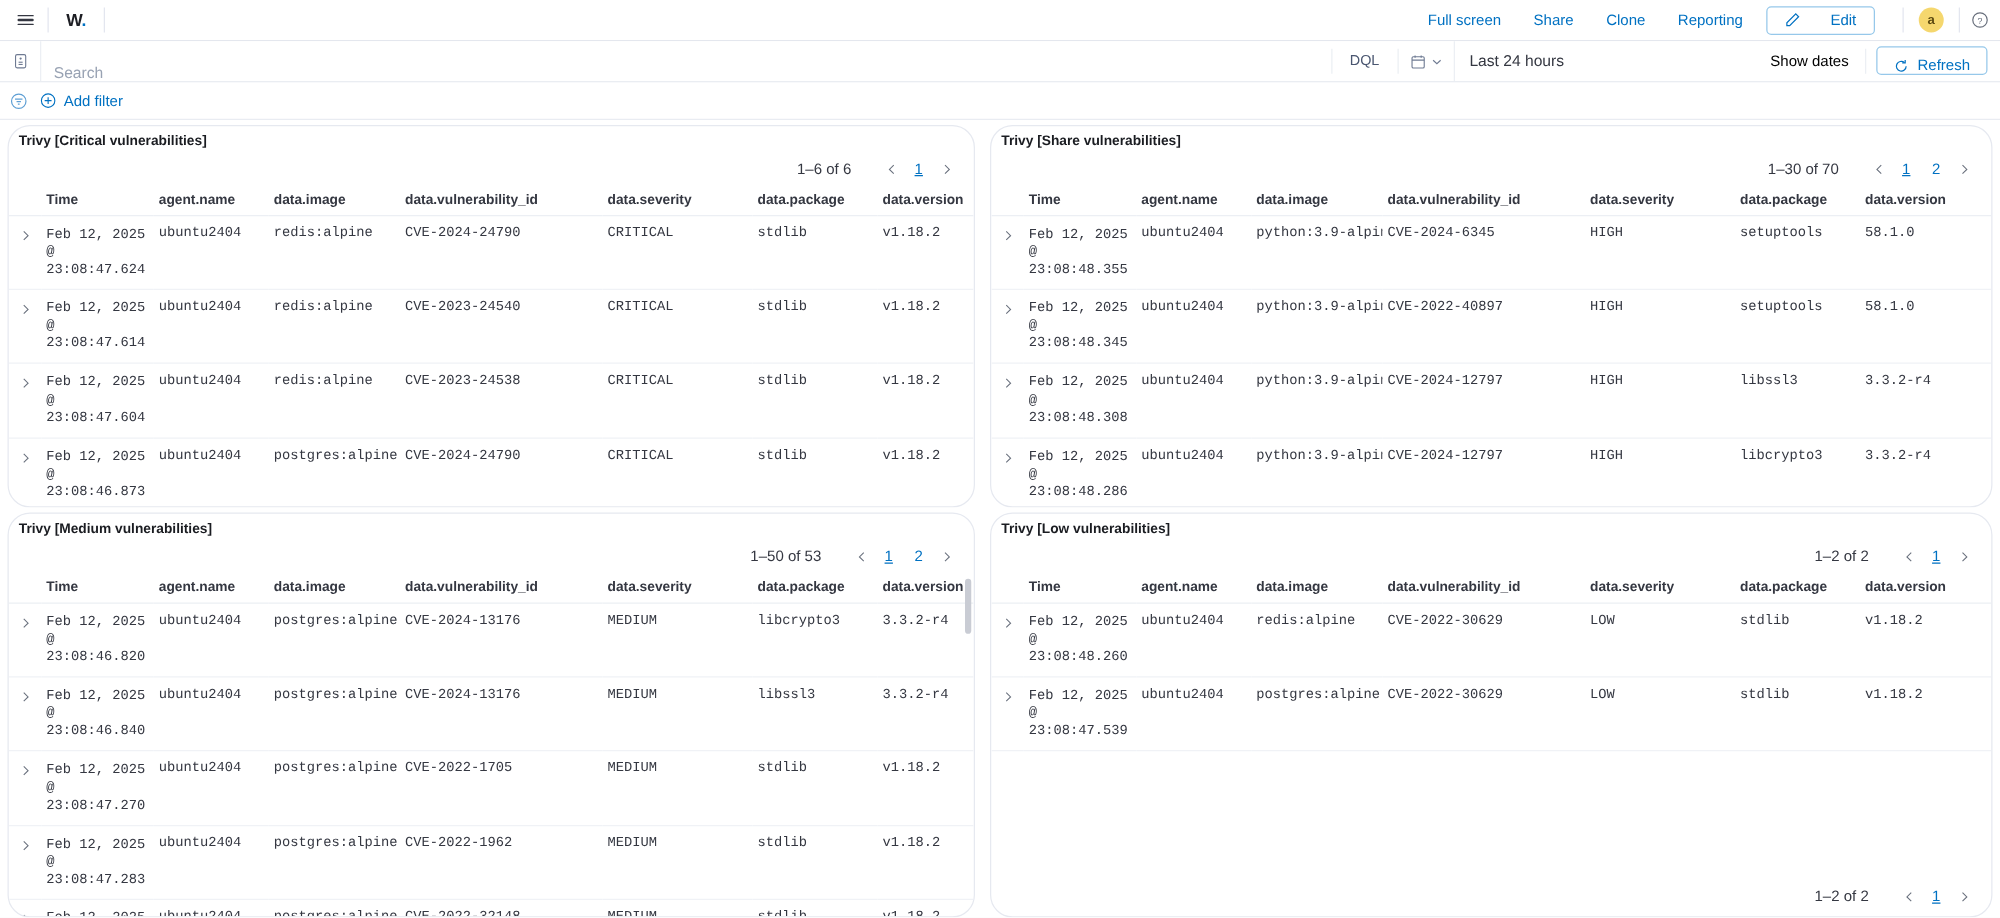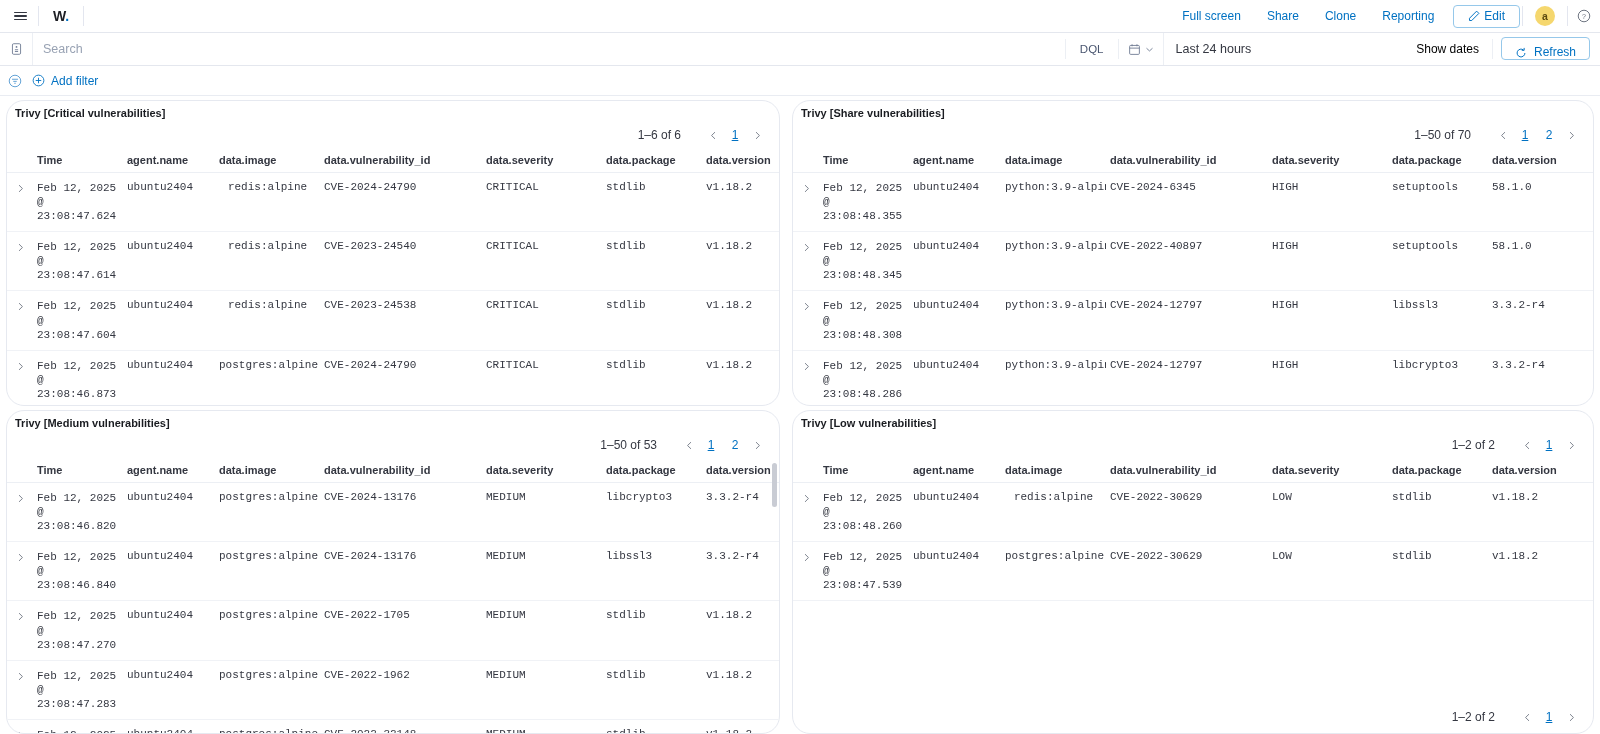--- a/index.html
+++ b/index.html
@@ -48,37 +48,37 @@
     border-left: 7px solid #eef0f5;
     border-top: 10.5px solid transparent;
     border-bottom: 10.5px solid transparent;
   }
   .crumb.active { background:#bee0f2; color:#1a3f5c; }
   .crumb.active:after { border-left-color:#bee0f2; }
 
   .topright { margin-left:auto; display:flex; align-items:center; gap:0; padding-right:6px; }
   .tlink { font-size:12px; color:#0071c2; padding:0 13px; cursor:pointer; white-space:nowrap;}
   .editbtn {
-    display:flex; align-items:center; gap:4px;
+    display:flex; align-items:center; gap:24px;
     border:1px solid #96c8ea; border-radius:4px;
-    height:23px; padding:0 14px; margin:0 0 0 6px;
+    height:23px; padding:0 14px; margin:0 20px 0 6px;
     color:#0071c2; font-size:12px; cursor:pointer; background:#fff;
   }
   .avatar {
     width:20px; height:20px; border-radius:50%; background:#f5d76e;
     color:#5c4a10; font-size:10.5px; font-weight:700;
     display:flex; align-items:center; justify-content:center; margin:0 10px;
     cursor:pointer;
   }
   .helpicon { width:20px; height:20px; color:#69707d; display:flex;align-items:center;justify-content:center; margin-left:4px; cursor:pointer;}
 
   
   .querybar { height:33px; min-height:33px; display:flex; align-items:stretch; border-bottom:1px solid #e4e7ee; background:#fff;}
   .qb-icon { width:33px; display:flex; align-items:center; justify-content:center; border-right:1px solid #eceff4; color:#6e7a92;}
-  .qb-input { flex:1; display:flex; align-items:center; padding-left:10px; font-size:12.5px; color:#98a2b3; cursor:text; }
+  .qb-input { flex:1; display:flex; align-items:flex-end; padding-left:10px; font-size:12.5px; color:#98a2b3; cursor:text; }
   .qb-sep { width:1px; background:#eceff4; margin:6px 0; }
   .qb-dql { display:flex; align-items:center; padding:0 14px; font-size:11.5px; color:#4a5670; cursor:pointer;}
   .qb-cal { display:flex; align-items:center; gap:4px; padding:0 9px; color:#6e7a92; cursor:pointer; border-right:1px solid #eceff4; }
   .qb-range { display:flex; align-items:center; padding:0 12px; font-size:12.5px; color:#343741; cursor:pointer; flex:0 0 auto;}
   .qb-spacer{ flex: 0 0 140px; }
   .qb-showdates{ display:flex; align-items:center; padding:0 13px; font-size:12px; color:#000000; cursor:pointer;}
   .refreshbtn {
     display:flex; align-items:flex-end; gap:7px;
     border:1px solid #96c8ea; border-radius:4px; background:#fff;
     height:23px; margin:4px 10px 4px 8px; padding:0 13px;
@@ -133,21 +133,21 @@
   }
   .expander { width:26px; text-align:center; color:#69707d; cursor:pointer; padding-top:10px !important;}
   td.tcell { line-height:1.28; white-space:normal; }
   .scrollwrap { flex:1; overflow:hidden; position:relative; }
   .scrollbar {
     position:absolute; right:2px; top:2px; width:5px; height:44px;
     background:#c9ccd4; border-radius:3px;
   }
   .pager.bottom { padding-top:12px; }
   
-  .c0{width:26px;} .c1{width:90px;} .c2{width:92px;} .c3{width:105px;text-align:center;}
+  .c0{width:26px;} .c1{width:90px;} .c2{width:92px;} .c3{width:105px;}
   .c4{width:162px;} .c5{width:120px;} .c6{width:100px;} .c7{width:auto;}
 </style>
 </head>
 <body>
 
 <div class="app">
 
   <div class="topbar">
     <div class="burger">
         <span>
@@ -338,21 +338,21 @@
         </div>
 
       </div>
     </div>
       </div>
       <div class="cell">
         <div class="panel">
       <div class="panel-title">Trivy [Share vulnerabilities]</div>
       <div class="panel-body">
         <div class="pager">
-      <div class="count">1–50 of 70</div>
+      <div class="count">1–30 of 70</div>
       <div class="arrow">
                 <svg width="9" height="11" viewBox="0 0 12 12">
                   <path d="M8 1.5L3.4 6 8 10.5" fill="none" stroke="#69707d" stroke-width="1.15"></path>
                 </svg>
               </div>
       <div class="pg cur">1</div>
               <div class="pg">2</div>
       <div class="arrow">
                 <svg width="9" height="11" viewBox="0 0 12 12">
                   <path d="M4 1.5L8.6 6 4 10.5" fill="none" stroke="#69707d" stroke-width="1.15"></path>

